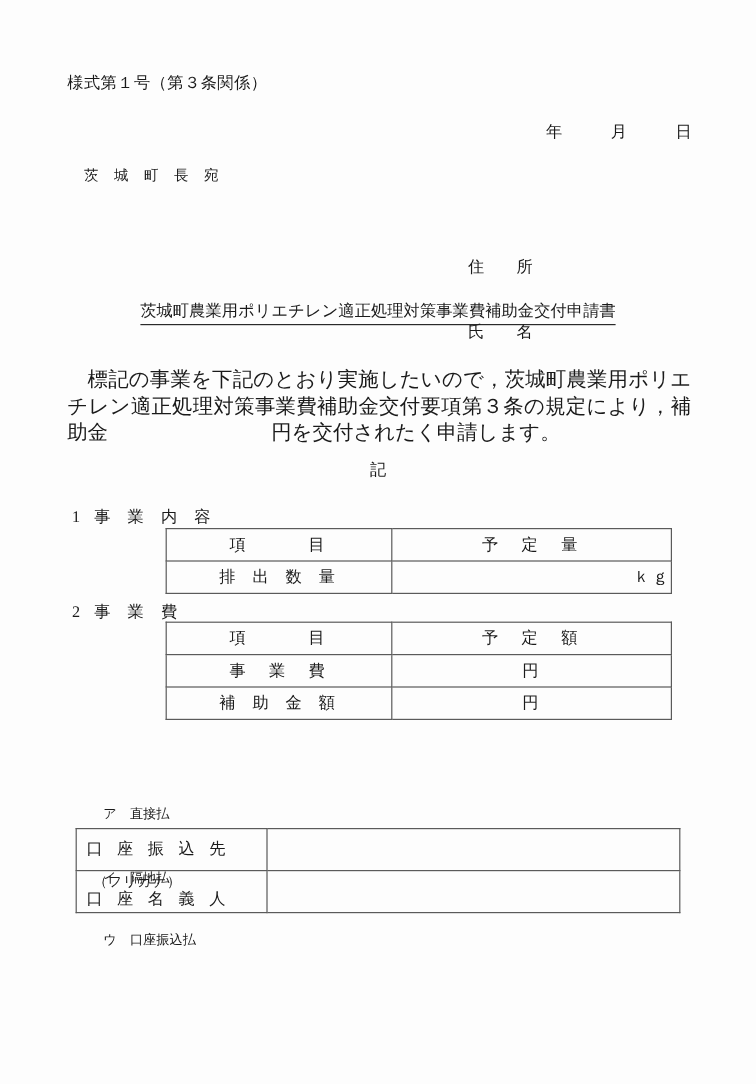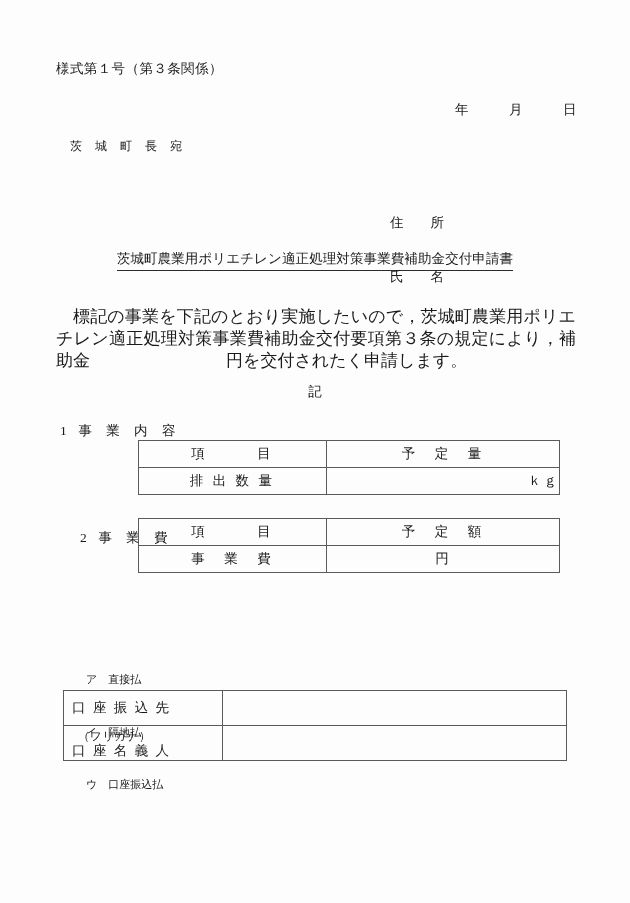--- a/index.html
+++ b/index.html
@@ -68,32 +68,33 @@
     left: 0; top: 383px;
     width: 630px;
     text-align: center;
     font-size: 13.5px;
   }
   .sec-label {
     font-size: 13.5px;
     letter-spacing: 0.4px;
   }
   .sec1 { left: 60px; top: 422px; }
-  .sec2 { left: 60px; top: 529px; margin-left: 20px; }
+  .sec2 { left: 60px; top: 501px; }
   .sec3 { left: 60px; top: 617px; }
   .sec3-items {
     left: 86px; top: 636px;
     font-size: 11px;
     line-height: 17.5px;
   }
 
   table.grid {
     position: absolute;
     border-collapse: collapse;
     font-size: 13.5px;
+    font-family: Liberation Mono, monospace;
   }
   table.grid td {
     border: 1px solid #5a5a5a;
     padding: 0;
     height: 26px;
     vertical-align: middle;
   }
   td.c-label {
     text-align: center;
     letter-spacing: 3px;
@@ -174,20 +175,24 @@
   <table class="grid" id="table-jigyo-hi">
     <tbody>
         <tr>
       <td class="col-left c-label">項　　　目</td>
       <td class="col-right c-label">予　定　額</td>
     </tr>
     <tr>
       <td class="col-left c-label">事　業　費</td>
       <td class="col-right c-unit">円</td>
     </tr>
+    <tr>
+      <td class="col-left c-label">補 助 金 額</td>
+      <td class="col-right c-unit">円</td>
+    </tr>
   </tbody>
     </table>
 
 
   <div class="abs sec3-items">
     <div>ア　直接払</div>
     <div>イ　隔地払</div>
     <div>ウ　口座振込払</div>
   </div>
 

